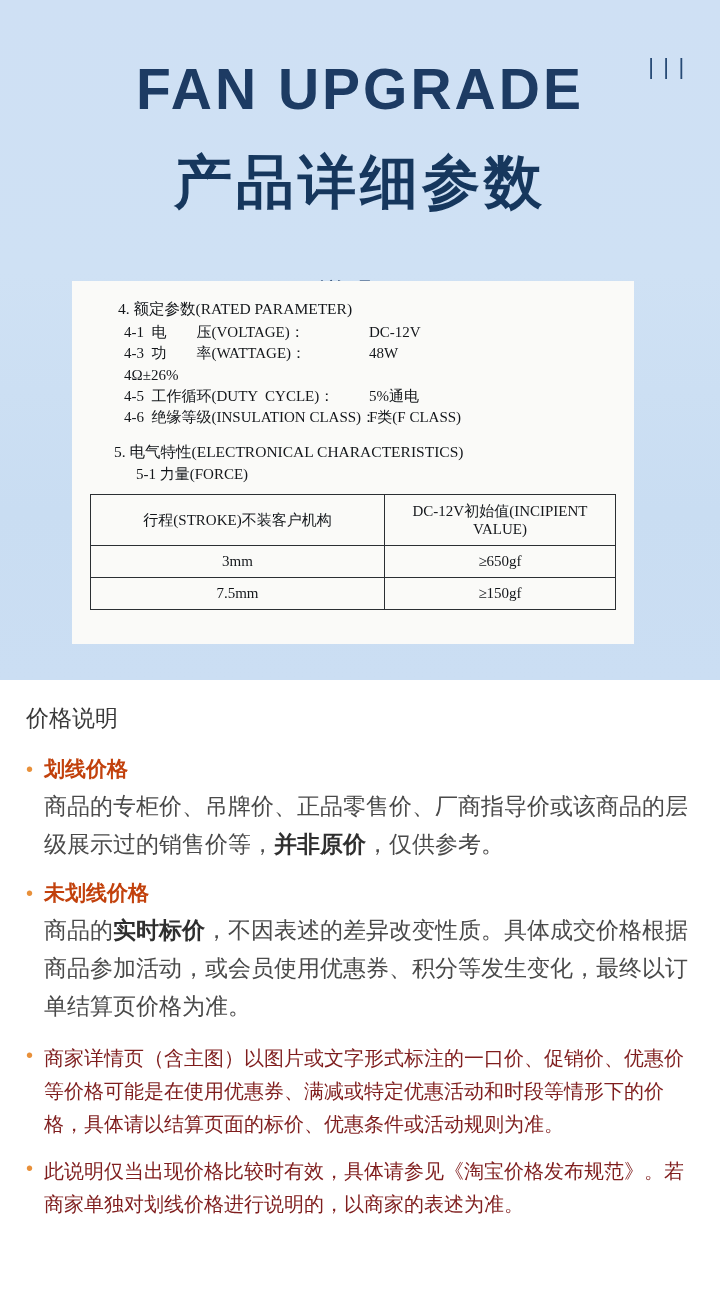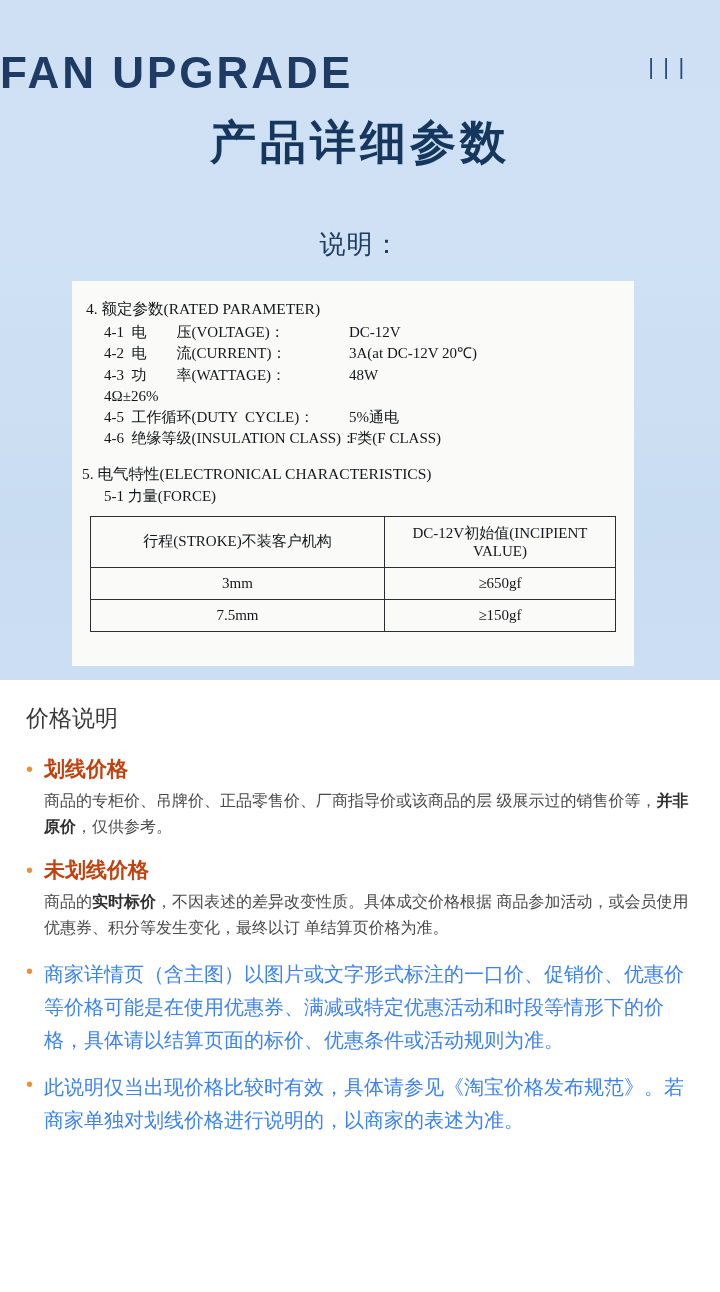--- a/index.html
+++ b/index.html
@@ -22,36 +22,36 @@
 
   
   .hero {
     position: relative;
     width: 720px;
     height: 680px;
     background: linear-gradient(180deg, #cfe0f4 0%, #cfe1f4 40%, #c9ddf2 75%, #cbdef3 100%);
     overflow: hidden;
   }
   .hero-title-en {
-    margin: 0;
+    margin: 8px;
     padding-top: 48px;
-    text-align: left;
+    text-align: center;
     font-family: "Liberation Sans", sans-serif;
     font-weight: bold;
-    font-size: 44px;
+    font-size: 57px;
     letter-spacing: 3px;
     color: #1d3b63;
   }
   .hero-title-cn {
     margin: 0;
     padding-top: 14px;
     text-align: center;
     font-family: "Liberation Sans", sans-serif;
     font-weight: bold;
-    font-size: 46px;
+    font-size: 58px;
     letter-spacing: 4px;
     color: #16375d;
   }
   .hero-sub {
     margin: 15px;
     padding-top: 38px;
     text-align: center;
     font-size: 26px;
     color: #1d3b63;
     letter-spacing: 1px;
@@ -72,33 +72,33 @@
     position: absolute;
     left: 72px;
     top: 281px;
     width: 562px;
     background: #fafaf8;
     padding: 14px 0 18px 0;
     box-sizing: border-box;
     color: #13161a;
   }
   .spec-block {
-    padding: 0 2px;
+    padding: 0 34px;
   }
   .spec-head {
     font-family: "Liberation Serif", serif;
     font-size: 15.5px;
     margin: 4px 0 2px 12px;
   }
   .spec-row {
     display: flex;
     font-family: "Liberation Serif", serif;
     font-size: 15px;
     line-height: 1.42;
-    margin-left: 30px;
+    margin-left: 18px;
     justify-content: center;
   }
   .spec-label {
     width: 245px;
     white-space: pre;
   }
   .spec-value {
     flex: 1;
   }
   .spec-head2 {
@@ -156,28 +156,28 @@
     width: 18px;
     flex: none;
   }
   .bullet-head {
     font-size: 21px;
     font-weight: bold;
     color: #c2410c;
     line-height: 26px;
   }
   .bullet-body {
-    font-size: 16px;
+    font-size: 23px;
     color: #4a4a4a;
     line-height: 1.65;
     margin: 6px 0 0 18px;
   }
   .bullet-body-inline {
     font-size: 20px;
-    color: #3b82f6;
+    color: #7f1d1d;
     line-height: 1.65;
     margin: 0;
   }
   .bullet-flow {
     display: flex;
     align-items: flex-start;
     margin-bottom: 14px;
   }
   .strong {
     font-weight: bold;
@@ -195,24 +195,20 @@
     <h2 class="hero-title-cn">产品详细参数</h2>
     <p class="hero-sub">说明：</p>
 
     <div class="spec-card">
       <div class="spec-block">
         <div class="spec-head">4. 额定参数(RATED  PARAMETER)</div>
 
         <div class="spec-row">
           <span class="spec-label">4-1  电        压(VOLTAGE)：</span>
           <span class="spec-value">DC-12V</span>
-        </div>
-        <div class="spec-row">
-          <span class="spec-label">4-2  电        流(CURRENT)：</span>
-          <span class="spec-value">3A(at DC-12V 20℃)</span>
         </div>
         <div class="spec-row">
           <span class="spec-label">4-3  功        率(WATTAGE)：</span>
           <span class="spec-value">48W</span>
         </div>
         <div class="spec-row">
           <span class="spec-value">4Ω±26%</span>
         </div>
         <div class="spec-row">
           <span class="spec-label">4-5  工作循环(DUTY  CYCLE)：</span>

